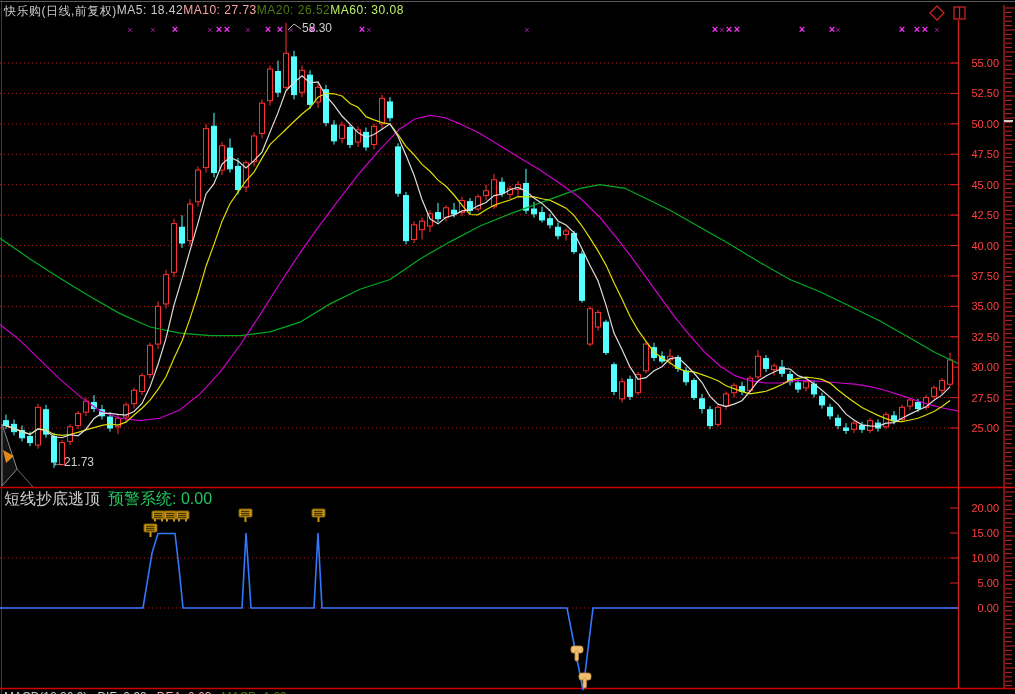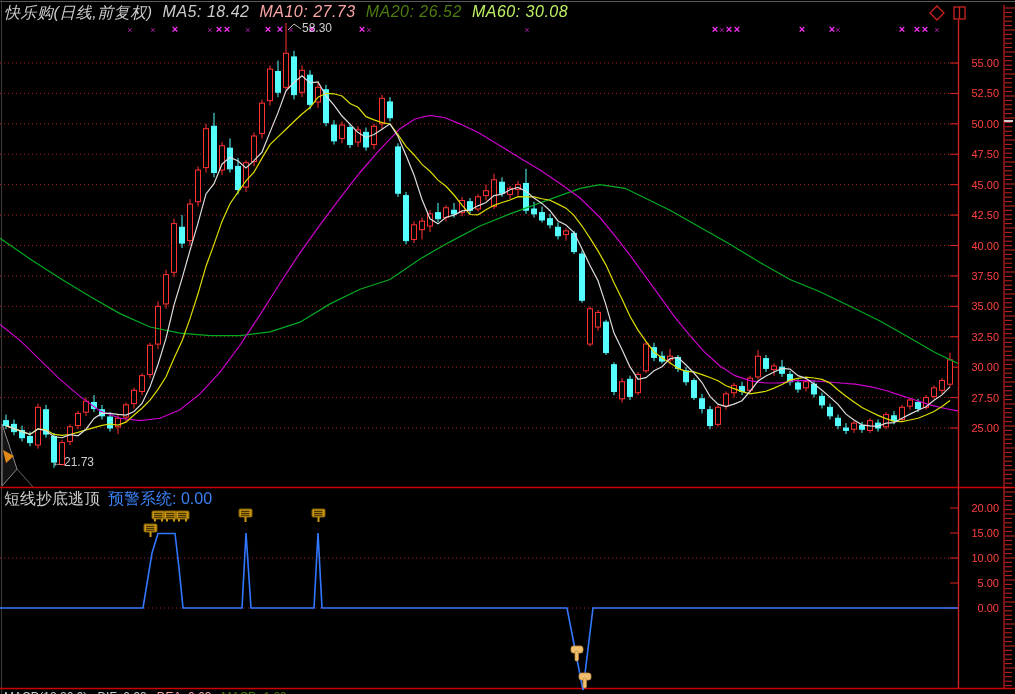--- a/index.html
+++ b/index.html
@@ -1,21 +1,21 @@
 <!DOCTYPE html>
 <html><head>
 <meta charset="utf-8">
 <style>
   html,body{margin:0;padding:0;background:#000;}
   .screen{position:relative;width:1015px;height:694px;background:#000;overflow:hidden;
           font-family:"Liberation Sans",sans-serif;}
-  .hdr{position:absolute;top:3px;left:4px;display:flex;gap:10px;font-size:16px;white-space:nowrap;font-style:italic;}
+  .hdr{position:absolute;top:3px;left:4px;display:flex;font-size:12px;white-space:nowrap;}
   .hdr span{letter-spacing:.5px;}
   .t-gray{color:#cccccc;} .t-yel{color:#fca5a5;} .t-mag{color:#4d7c0f;} .t-grn{color:#bef264;}
-  .t-blue{color:#3b82f6;}
+  .t-blue{color:#22c55e;}
   .subhdr{position:absolute;top:489px;left:4px;font-size:16px;display:flex;gap:8px;white-space:nowrap;}
   .botbar{position:absolute;top:690px;left:4px;font-size:12px;display:flex;gap:10px;white-space:nowrap;}
   .anno{position:absolute;font-size:12px;color:#cfcfcf;text-align:right;}
   svg{position:absolute;left:0;top:0;}
   .cornericons{position:absolute;top:5px;left:928px;width:40px;height:16px;}
 </style>
 </head>
 <body>
 
 <div class="screen">

